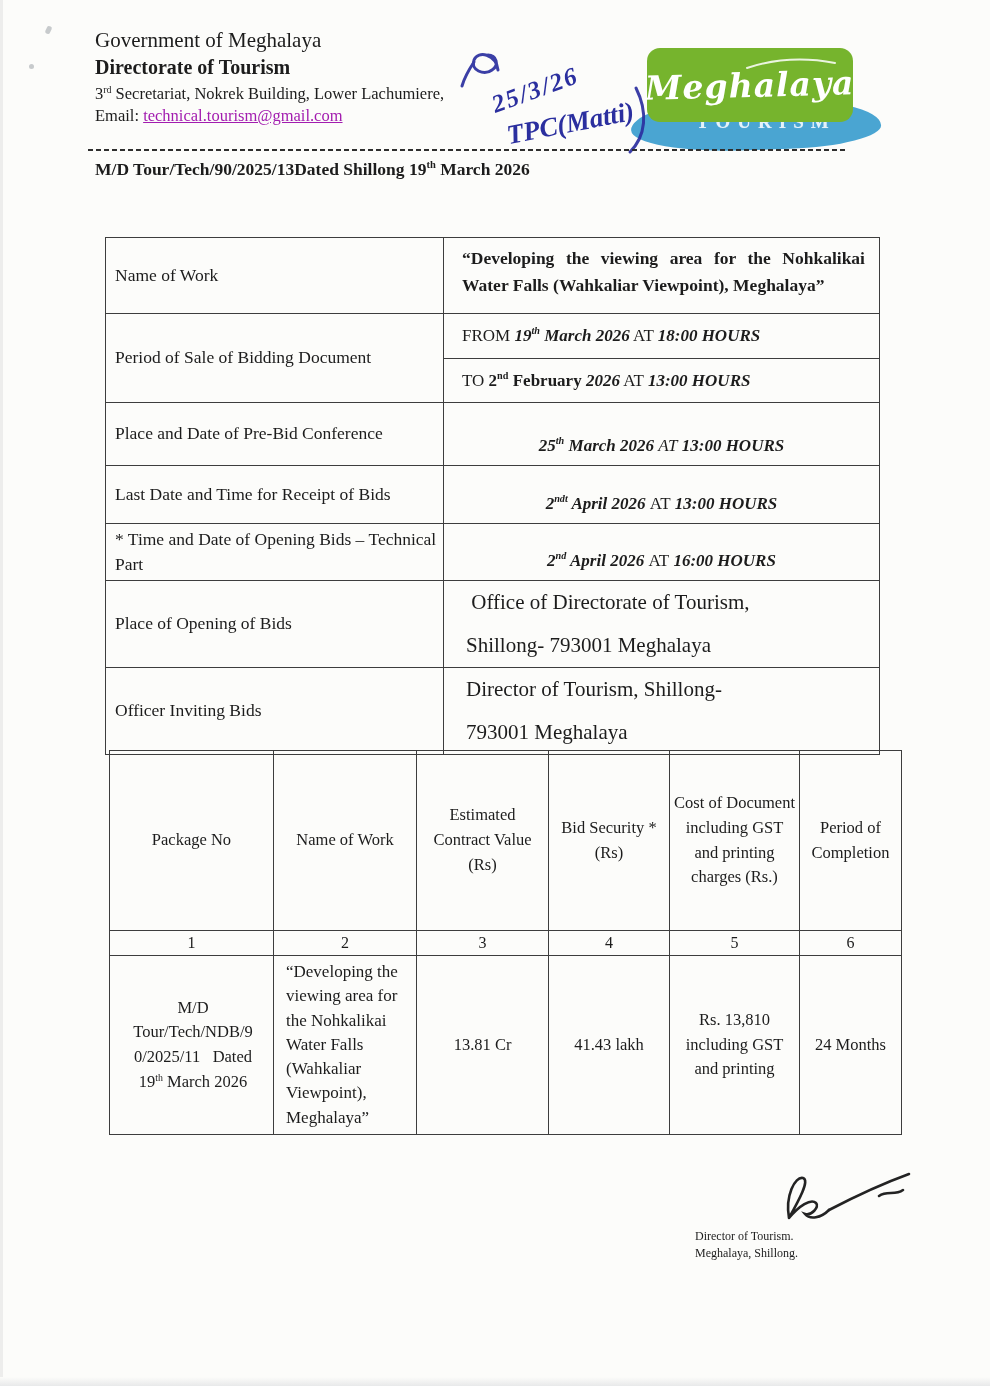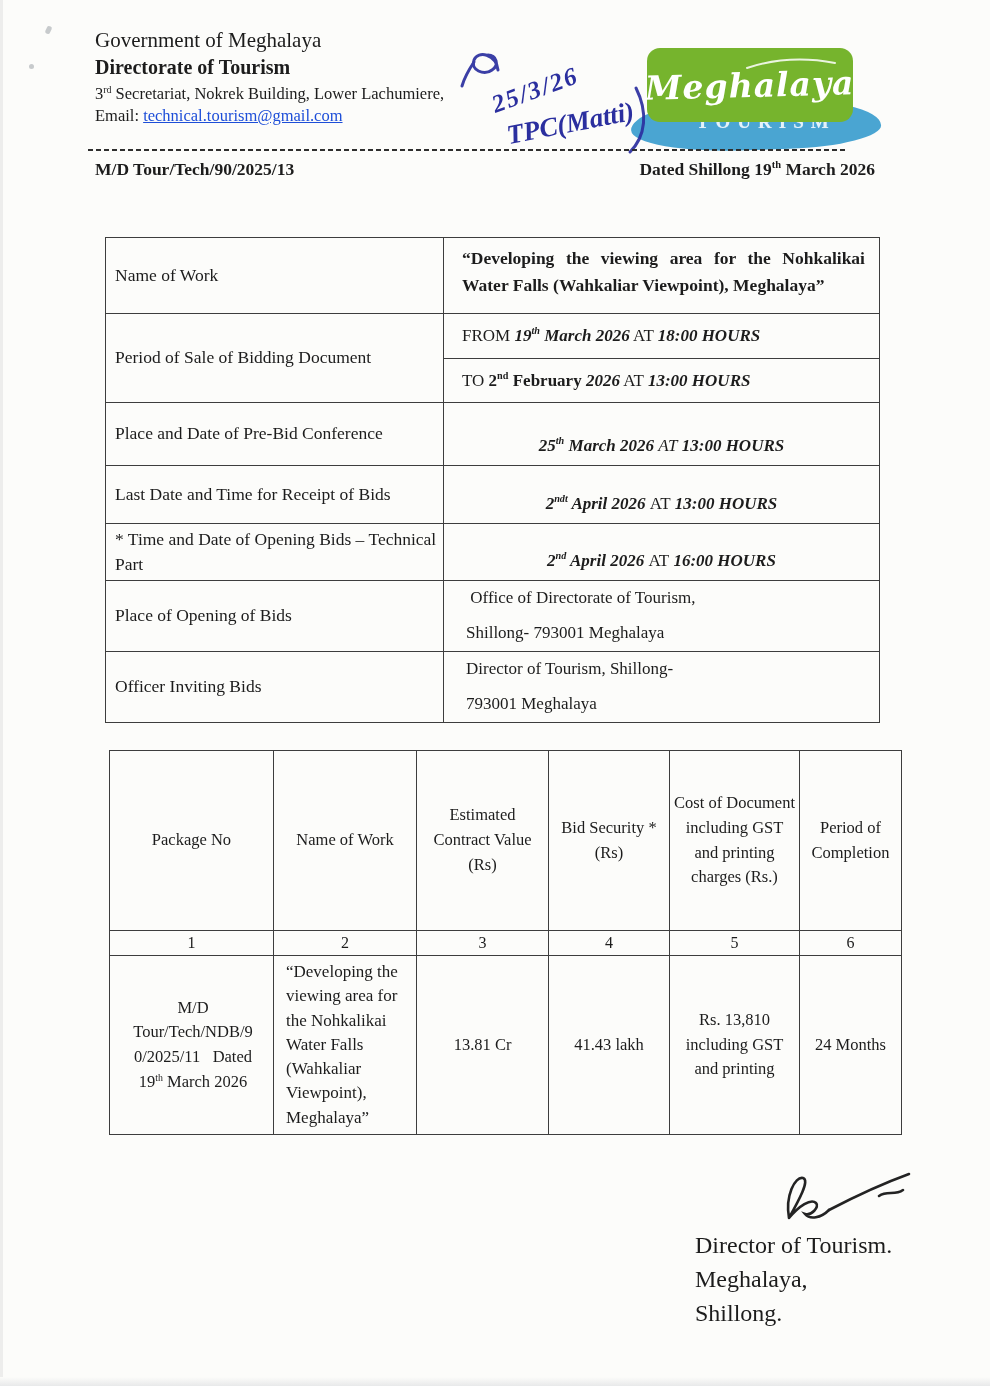--- a/index.html
+++ b/index.html
@@ -10,21 +10,21 @@
   .speck{position:absolute;background:#9aa0a6;opacity:.55;}
   .speck1{left:46px;top:26px;width:5px;height:8px;transform:rotate(25deg);border-radius:2px;}
   .speck2{left:29px;top:64px;width:5px;height:5px;border-radius:50%;}
 
   
   .header{position:absolute;left:95px;top:28px;width:430px;}
   .org{font-size:21px;font-weight:400;margin:0 0 3px 0;}
   .dept{font-size:20px;font-weight:700;margin:0 0 4px 0;}
   .addr{font-size:16.5px;line-height:1.28;}
   .email-line{font-size:16.5px;margin-top:2px;}
-  .email-link{color:#1d4ed8;text-decoration:underline;}
+  .email-link{color:#a21caf;text-decoration:underline;}
   .sg-sup{vertical-align:super;font-size:60%;line-height:0;}
   .sg-b{font-weight:700;}
   .sg-i{font-style:italic;}
   .sg-bi{font-weight:700;font-style:italic;}
 
   
   .logo{position:absolute;left:645px;top:48px;width:240px;height:108px;}
   .logo-blue{position:absolute;left:-14px;top:52px;width:250px;height:50px;background:#4aa5d2;
              border-radius:46% 60% 50% 62% / 70% 80% 55% 65%;transform:rotate(-2deg);}
   .logo-green{position:absolute;left:2px;top:0;width:206px;height:74px;background:#76b42d;border-radius:13px;
@@ -39,52 +39,52 @@
   .annotation{position:absolute;left:450px;top:46px;width:215px;height:118px;color:#2b2f9f;}
   .ann-svg{position:absolute;left:0;top:0;}
   .ann-date{position:absolute;left:40px;top:30px;transform:rotate(-20deg);font-size:25px;font-style:italic;
             letter-spacing:2px;font-weight:600;}
   .ann-note{position:absolute;left:56px;top:62px;transform:rotate(-11deg);font-size:27px;font-style:italic;
             font-weight:600;}
 
   
   .dashes{position:absolute;left:88px;top:149px;width:760px;height:2px;
           background:repeating-linear-gradient(90deg,#2e2e2e 0 5px,transparent 5px 8px);}
-  .refline{position:absolute;left:95px;top:159px;width:780px;display:flex;justify-content:space-between;
+  .refline{position:absolute;left:95px;top:159px;width:780px;display:flex;
            font-weight:700;font-size:17.5px;}
   .doc-title{position:absolute;left:0;top:193px;width:970px;text-align:center;font-weight:700;font-size:17.5px;
              text-decoration:underline;text-decoration-thickness:2px;text-underline-offset:3px;}
 
   
   table{border-collapse:collapse;}
   td,th{border:1.4px solid #3d3d3d;}
   .t1{position:absolute;left:105px;top:237px;width:774px;table-layout:fixed;}
   .t1 td{font-size:17.5px;padding:0;}
   .t1 .lbl{padding-left:9px;vertical-align:middle;line-height:1.45;}
   .t1 .v-work{font-weight:700;text-align:justify;vertical-align:top;padding:7px 14px 4px 18px;line-height:1.55;}
   .t1 .v-mid{vertical-align:middle;padding-left:18px;font-size:17px;white-space:nowrap;}
   .t1 .v-cb{text-align:center;vertical-align:bottom;padding-bottom:9px;font-size:17px;white-space:nowrap;}
-  .t1 .v-lines{vertical-align:middle;padding-left:22px;font-size:17px;line-height:2.05;}
+  .t1 .v-lines{vertical-align:middle;padding-left:22px;font-size:21px;line-height:2.05;}
   .t1 .v-lines div{white-space:pre-wrap;}
   .r1{height:76px;}.r2a{height:45px;}.r2b{height:44px;}.r3{height:63px;}
   .r4{height:58px;font-family:Liberation Serif, serif;}.r5{height:57px;}.r6{height:71px;}.r7{height:66px;}
 
   .t2{position:absolute;left:109px;top:750px;width:792px;table-layout:fixed;}
   .t2 td{font-size:16.5px;text-align:center;vertical-align:middle;line-height:1.5;padding:3px 4px;}
   .t2 .hdr-row{height:180px;}
   .t2 .num-row{height:25px;}
   .t2 .num-row td{font-size:16px;padding:0;}
   .t2 .data-row{height:170px;}
   .t2 .c-package{text-align:center;padding-left:7px;line-height:1.5;white-space:pre-wrap;}
   .t2 .c-work{text-align:left;padding:4px 12px;font-size:17px;line-height:1.43;}
 
   
   .sig-block{position:absolute;left:695px;top:1160px;width:200px;}
   .sig-svg{margin-left:42px;display:block;}
-  .sig-text{font-size:24px;line-height:1.42;margin-top:2px;}
+  .sig-text{font-size:12px;line-height:1.42;margin-top:2px;}
 </style>
 </head>
 <body>
 
 <div class="sheet">
   <div class="left-edge"></div>
   <div class="speck speck1"></div>
   <div class="speck speck2"></div>
 
   <div class="header">

